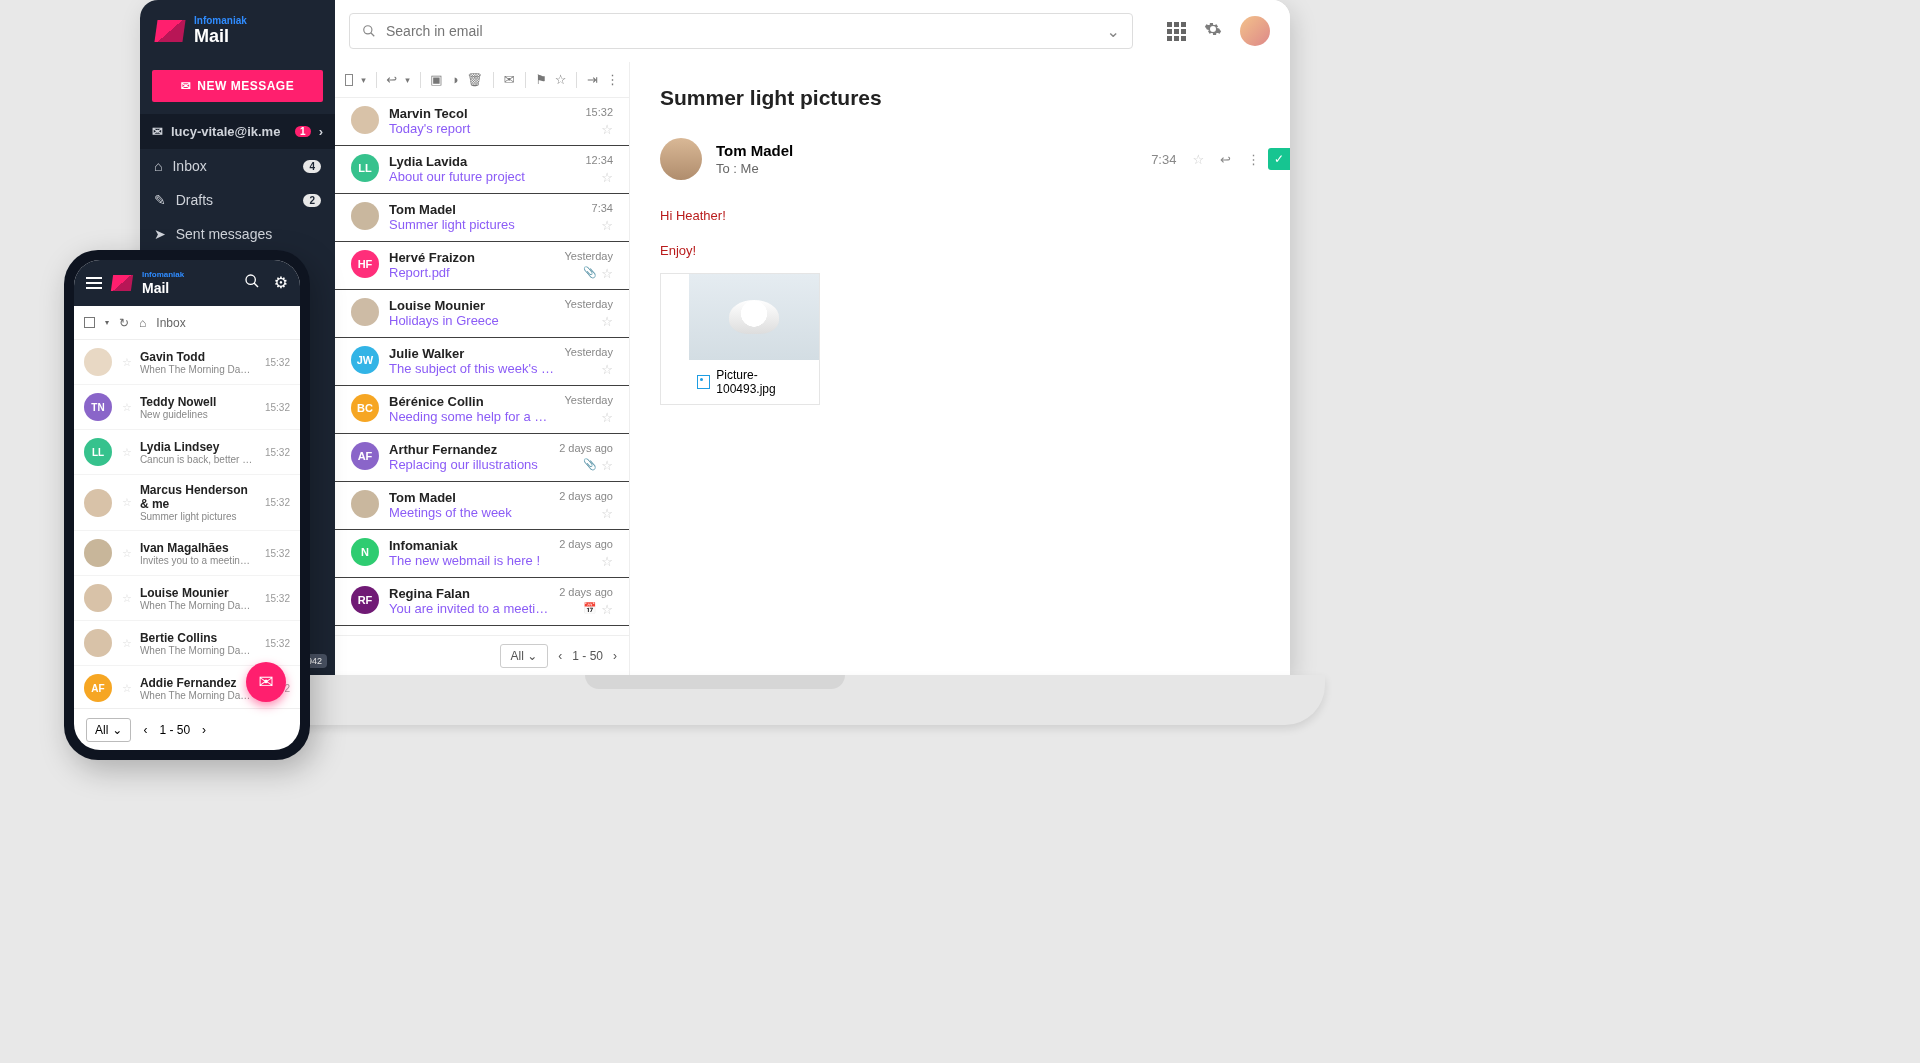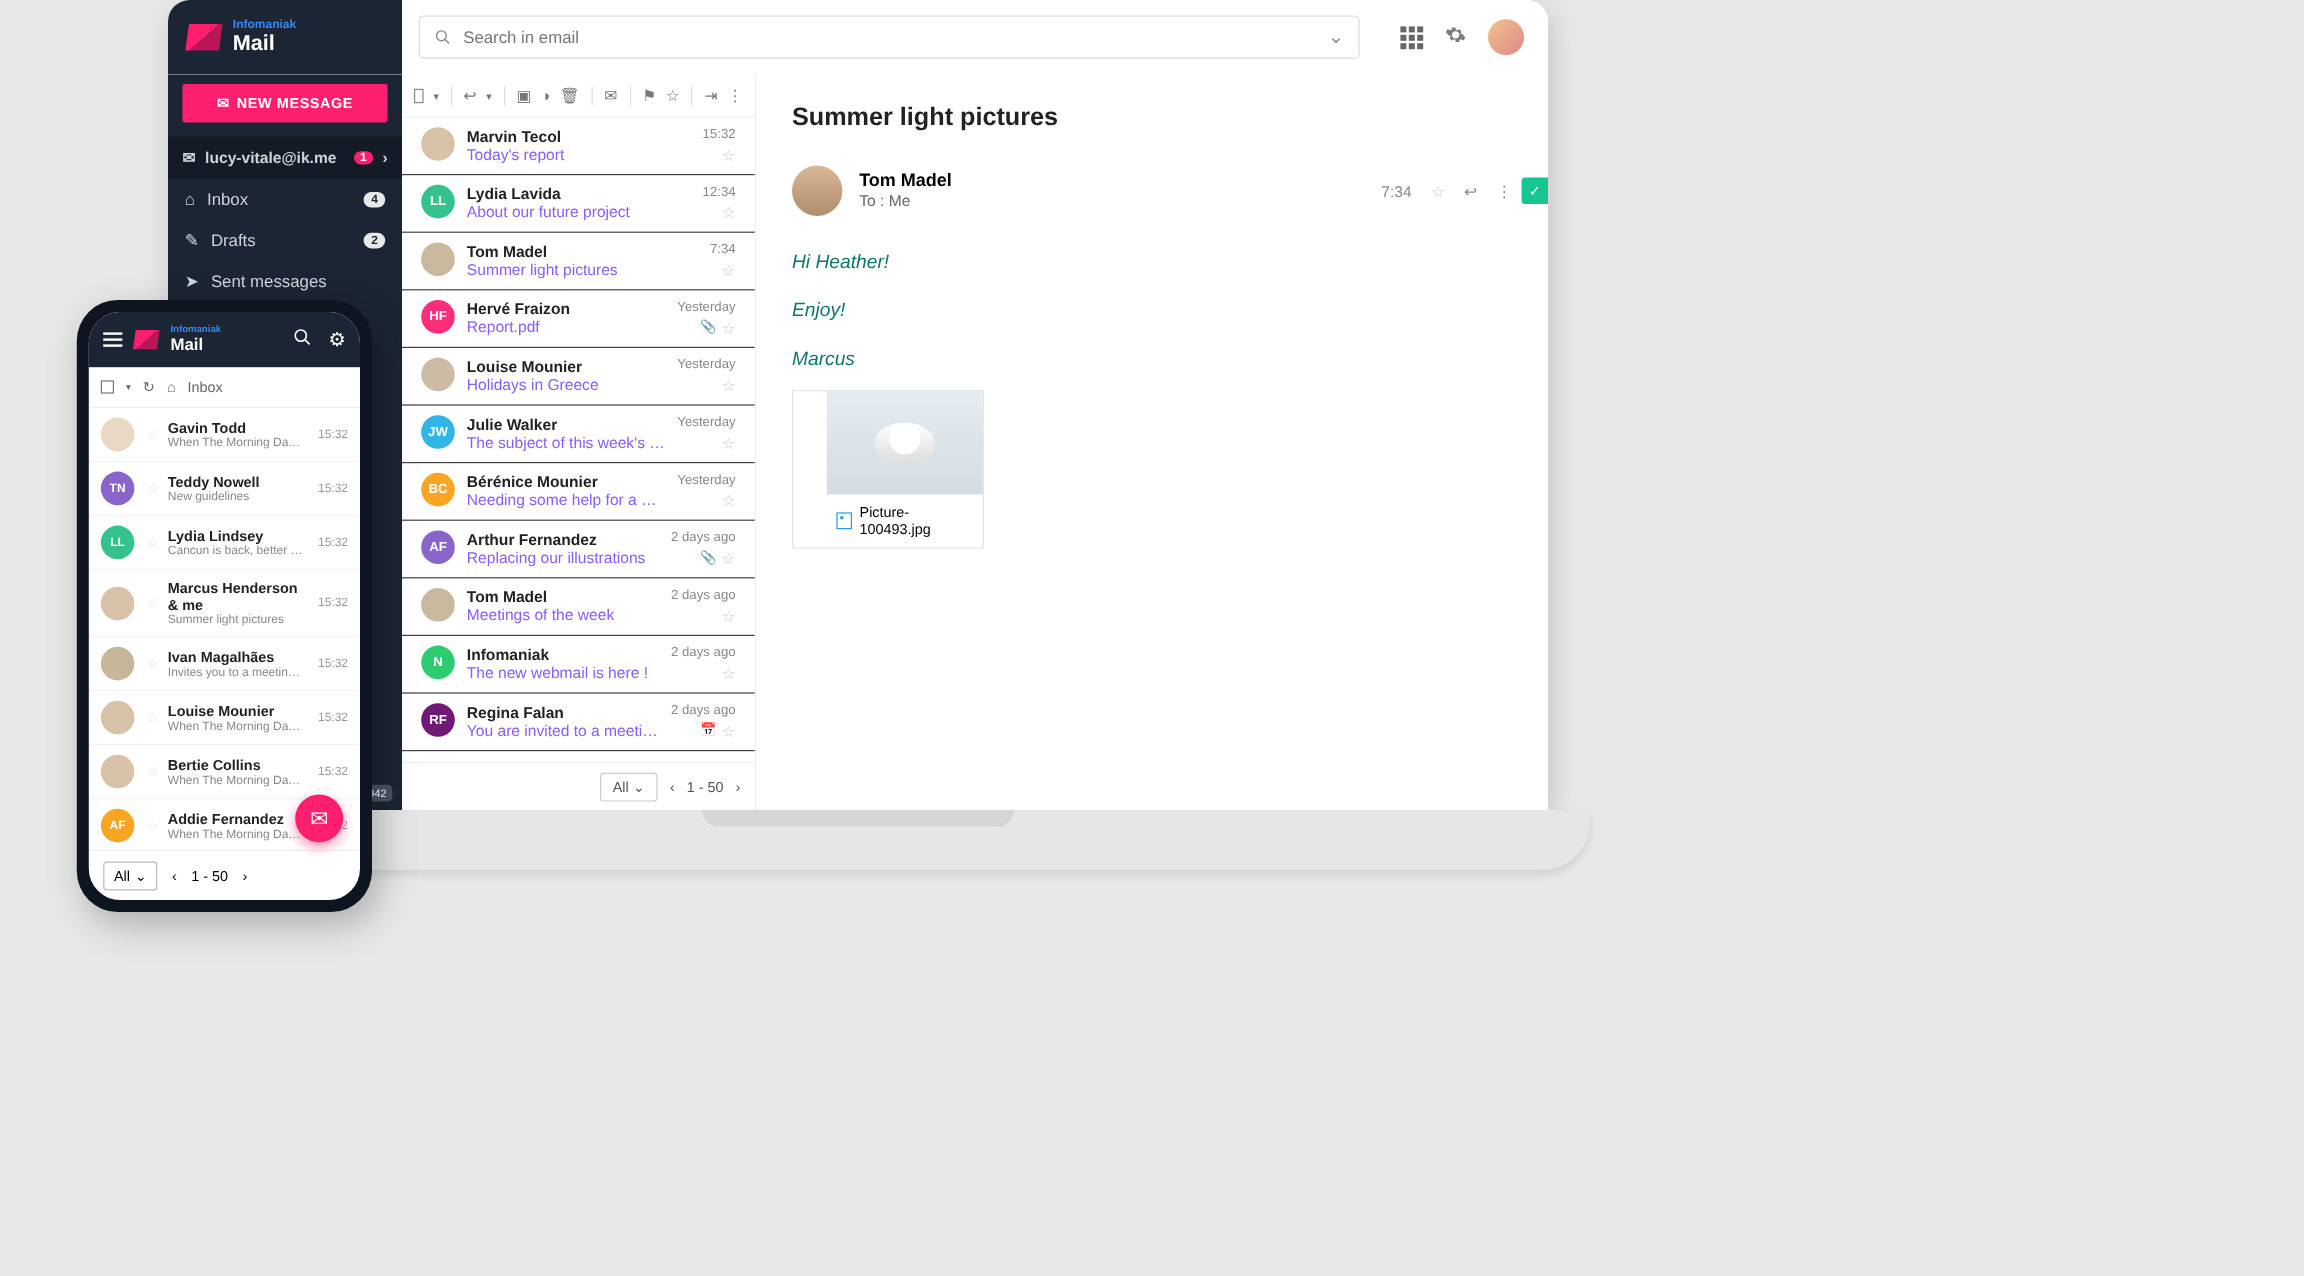--- a/index.html
+++ b/index.html
@@ -48,21 +48,21 @@
   .listfoot{ border-top:1px solid #eee; height:40px; display:flex;align-items:center;justify-content:flex-end;padding:0 12px;gap:10px;font-size:12px;color:#555;}
   .listfoot .all{border:1px solid #ccc;padding:4px 10px;border-radius:3px;}
   
   .reader{ flex:1; padding:24px 30px; position:relative;}
   .reader h2{font-size:21px;font-weight:700;color:#222;margin-bottom:28px;}
   .rdhdr{display:flex;align-items:center;gap:14px;margin-bottom:24px;}
   .rdhdr .av{width:42px;height:42px;border-radius:50%;background:linear-gradient(#d9b896,#b08d6d);}
   .rdhdr .who b{display:block;font-size:15px;}
   .rdhdr .who span{font-size:13px;color:#666;}
   .rdhdr .right{margin-left:auto;display:flex;align-items:center;gap:16px;color:#888;font-size:13px;}
-  .rdbody{font-size:16px;color:#0f766e;line-height:1.9;font-style:italic;}
+  .rdbody{font-size:13px;color:#b91c1c;line-height:1.9;}
   .rdbody p{margin-bottom:10px;}
   .attach-img{margin-top:8px;border:1px solid #e5e5e5;width:160px;padding-left:28px;}
   .attach-img .thumb{height:86px;background:linear-gradient(#e5ecf1,#d3dde3);position:relative;}
   .owl{position:absolute;left:50%;top:50%;transform:translate(-50%,-50%);width:50px;height:34px;background:radial-gradient(circle at 50% 40%,#fff 0 40%,transparent 41%),linear-gradient(#fff,#ddd);border-radius:50% 50% 40% 40%;}
   .attach-img .fname{padding:8px;font-size:12px;display:flex;align-items:center;gap:6px;}
   .imgic{width:14px;height:14px;border:1.5px solid #1e9de3;position:relative;}
   .imgic:after{content:"";position:absolute;left:2px;top:2px;width:3px;height:3px;background:#1e9de3;border-radius:50%;}
   .sidechk{position:absolute;right:0;top:86px;width:22px;height:22px;background:#16c591;border-radius:3px 0 0 3px;}
   .sidechk:before{content:"✓";color:#fff;font-size:12px;display:block;text-align:center;line-height:22px;}
   
@@ -258,21 +258,21 @@
               <div class="meta">
                 <span>Yesterday</span>
                 <span class="icons">
                   <span class="star">☆</span>
                 </span>
               </div>
             </div>
             <div class="msg">
               <div class="av" style="background:#f6a623">BC</div>
               <div class="mid">
-                <div class="from">Bérénice Mounier</div>
+                <div class="from">Bérénice Collin</div>
                 <div class="sub">Needing some help for a newsletter</div>
               </div>
               <div class="meta">
                 <span>Yesterday</span>
                 <span class="icons">
                   <span class="star">☆</span>
                 </span>
               </div>
             </div>
             <div class="msg">
@@ -350,21 +350,20 @@
           <div class="right">
             <span>7:34</span>
             <span class="star">☆</span>
             <span>↩</span>
             <span>⋮</span>
           </div>
         </div>
         <div class="rdbody" id="reader-body">
             <p>Hi Heather!</p>
             <p>Enjoy!</p>
-            <p>Marcus</p>
           </div>
         <div class="attach-img">
           <div class="thumb">
               <div class="owl"></div>
             </div>
           <div class="fname">
             <span class="imgic"></span>
             <span>Picture-100493.jpg</span>
           </div>
         </div>

